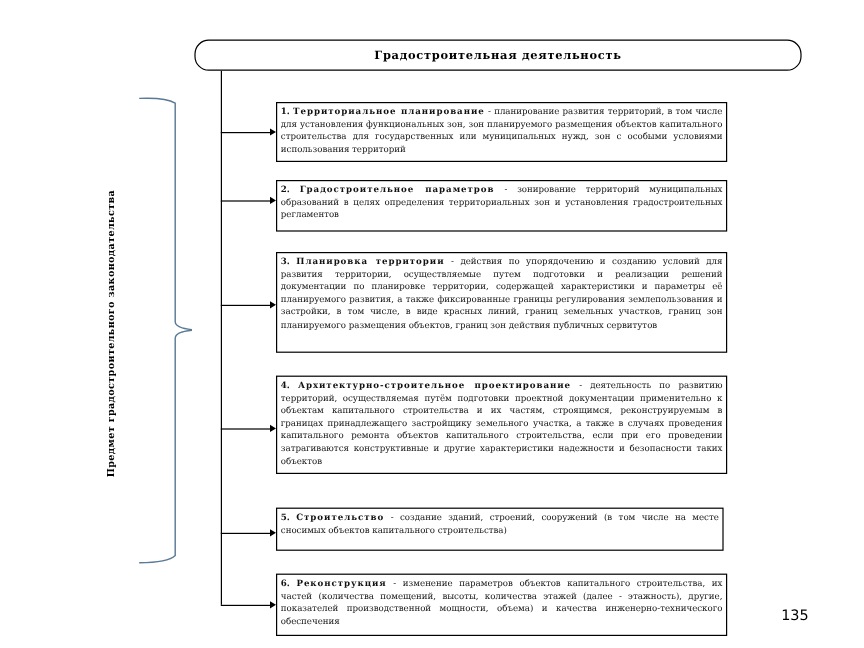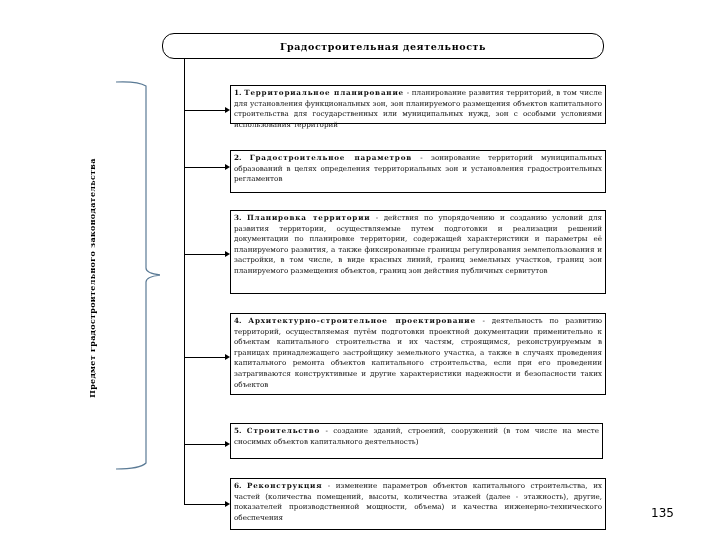--- a/index.html
+++ b/index.html
@@ -3,21 +3,21 @@
 <meta charset="utf-8">
 <style>
   html, body { margin: 0; padding: 0; }
   body {
     width: 720px; height: 540px; position: relative; overflow: hidden;
     background: #ffffff;
     font-family: "DejaVu Serif", serif;
     color: #000;
   }
   .header {
-    position: absolute; left: 162px; top: 33px; width: 442px; height: 26px;
+    position: absolute; left: 162px; top: 33px; width: 506px; height: 26px;
     border: 1px solid #000; border-radius: 12px;
     display: flex; align-items: center; justify-content: center;
     font-family: "DejaVu Serif", serif; font-weight: bold; font-size: 9.5px;
     letter-spacing: 0.6px; box-sizing: border-box;
   }
   .trunk {
     position: absolute; left: 184px; top: 59px; width: 1px; height: 445px; background: #000;
   }
   .branch {
     position: absolute; left: 184px; height: 1px; background: #000;
@@ -71,21 +71,21 @@
 
 <div class="branch" style="top:357px; width:41px;"></div>
 <div class="arrow" style="left:225px; top:354px;"></div>
 
 <div class="branch" style="top:444px; width:41px;"></div>
 <div class="arrow" style="left:225px; top:441px;"></div>
 
 <div class="branch" style="top:504px; width:41px;"></div>
 <div class="arrow" style="left:225px; top:501px;"></div>
 
-<div class="box" style="top:85px; height:39px;">
+<div class="box" style="top:85px; height:50px;">
   <span class="num">1.</span>
   <span class="term">Территориальное планирование</span><span> - планирование развития территорий, в том числе для установления функциональных зон, зон планируемого размещения объектов капитального строительства для государственных или муниципальных нужд, зон с особыми условиями использования территорий</span>
 </div>
 
 <div class="box" style="top:150px; height:43px;">
   <span class="num">2.</span>
   <span class="term">Градостроительное параметров</span><span> - зонирование территорий муниципальных образований в целях определения территориальных зон и установления градостроительных регламентов</span>
 </div>
 
 <div class="box" style="top:210px; height:84px;">
@@ -93,21 +93,21 @@
   <span class="term">Планировка территории</span><span> - действия по упорядочению и созданию условий для развития территории, осуществляемые путем подготовки и реализации решений документации по планировке территории, содержащей характеристики и параметры её планируемого развития, а также фиксированные границы регулирования землепользования и застройки, в том числе, в виде красных линий, границ земельных участков, границ зон планируемого размещения объектов, границ зон действия публичных сервитутов</span>
 </div>
 
 <div class="box" style="top:313px; height:82px;">
   <span class="num">4.</span>
   <span class="term">Архитектурно-строительное проектирование</span><span> - деятельность по развитию территорий, осуществляемая путём подготовки проектной документации применительно к объектам капитального строительства и их частям, строящимся, реконструируемым в границах принадлежащего застройщику земельного участка, а также в случаях проведения капитального ремонта объектов капитального строительства, если при его проведении затрагиваются конструктивные и другие характеристики надежности и безопасности таких объектов</span>
 </div>
 
 <div class="box" style="top:423px; height:36px; width:373px;">
   <span class="num">5.</span>
-  <span class="term">Строительство</span><span> - создание зданий, строений, сооружений (в том числе на месте сносимых объектов капитального деятельность)</span>
+  <span class="term">Строительство</span><span> - создание зданий, строений, сооружений (в том числе на месте сносимых объектов капитального строительства)</span>
 </div>
 
 <div class="box" style="top:478px; height:52px;">
   <span class="num">6.</span>
   <span class="term">Реконструкция</span><span> - изменение параметров объектов капитального строительства, их частей (количества помещений, высоты, количества этажей (далее - этажность), другие, показателей производственной мощности, объема) и качества инженерно-технического обеспечения</span>
 </div>
 
 <svg class="brace" width="50" height="395" viewBox="0 0 50 395">
   <path d="M 6 4 Q 28 3 36 8 L 36 190 Q 36 196 53 197 Q 36 198 36 204 L 36 385 Q 30 391 6 391" fill="none" stroke="#5a7a95" stroke-width="1.2"></path>
 </svg>

